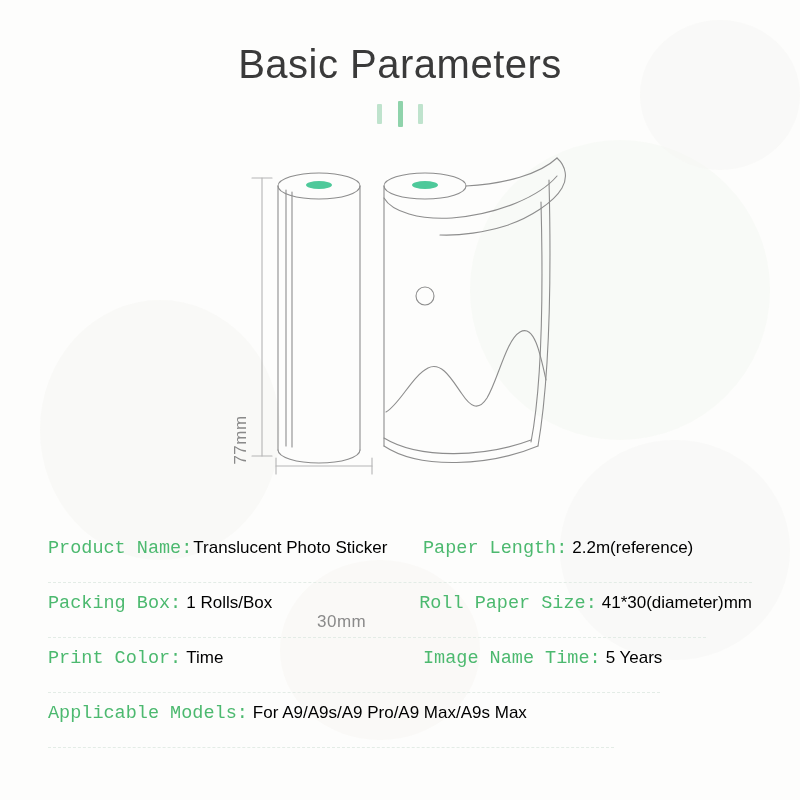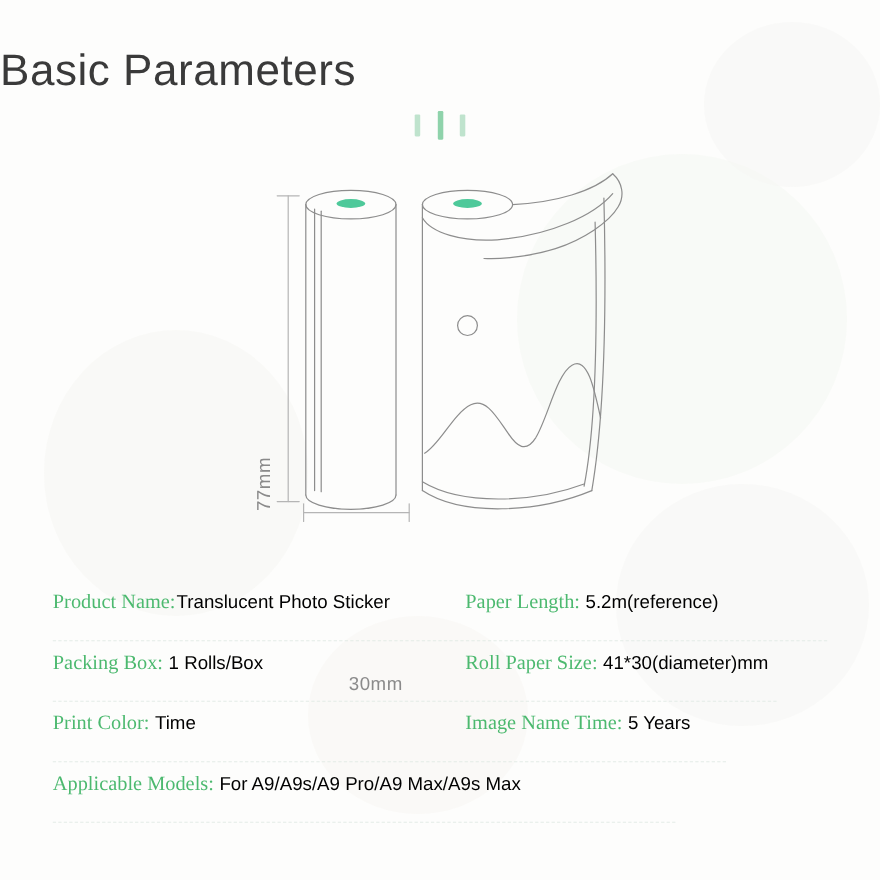--- a/index.html
+++ b/index.html
@@ -26,21 +26,21 @@
   .wm1 { left: 470px; top: 140px;  width: 300px; height: 300px; }
   .wm2 { left: 40px;  top: 300px;  width: 240px; height: 260px; background:#f6f5f2;}
   .wm3 { left: 560px; top: 440px;  width: 230px; height: 220px; background:#f5f6f4;}
   .wm4 { left: 280px; top: 560px;  width: 200px; height: 180px; background:#f7f6f3;}
   .wm5 { left: 640px; top: 20px;   width: 160px; height: 150px; background:#f6f6f4;}
 
   
   .header {
     position: absolute;
     left: 0; top: 0; width: 800px;
-    text-align: left;
+    text-align: center;
   }
   .page-title {
     margin: 0;
     padding-top: 42px;
     font-size: 40px;
     font-weight: normal;
     letter-spacing: .5px;
     color: #3a3a3a;
     font-family: "Liberation Sans", sans-serif;
   }
@@ -105,21 +105,21 @@
     height: 40px;
     white-space: nowrap;
   }
   .spec-cell.left  { width: 375px; }
   .spec-cell.right { flex: 1; }
   .spec-cell.full  { width: 100%; }
 
   .spec-label {
     color: #4cb96f;
     font-size: 18.5px;
-    font-family: Liberation Serif, serif;
+    font-family: Liberation Mono, monospace;
   }
   .spec-value {
     color: #000000;
     font-size: 17px;
     margin-left: 5px;
     font-family: "Liberation Sans", sans-serif;
   }
   .spec-value.tight { margin-left: 1px; }
 
   .spec-sep {
@@ -220,21 +220,21 @@
 
 <div class="spec-table">
 
   <div class="spec-row">
     <div class="spec-cell left">
       <span class="spec-label">Product Name:</span>
       <span class="spec-value tight">Translucent Photo Sticker</span>
     </div>
     <div class="spec-cell right">
       <span class="spec-label">Paper Length:</span>
-      <span class="spec-value">5.2m(reference)</span>
+      <span class="spec-value">2.2m(reference)</span>
     </div>
     <div class="spec-sep sep-w1"></div>
   </div>
 
   <div class="spec-row">
     <div class="spec-cell left">
       <span class="spec-label">Packing Box:</span>
       <span class="spec-value">1 Rolls/Box</span>
     </div>
     <div class="spec-cell right">

